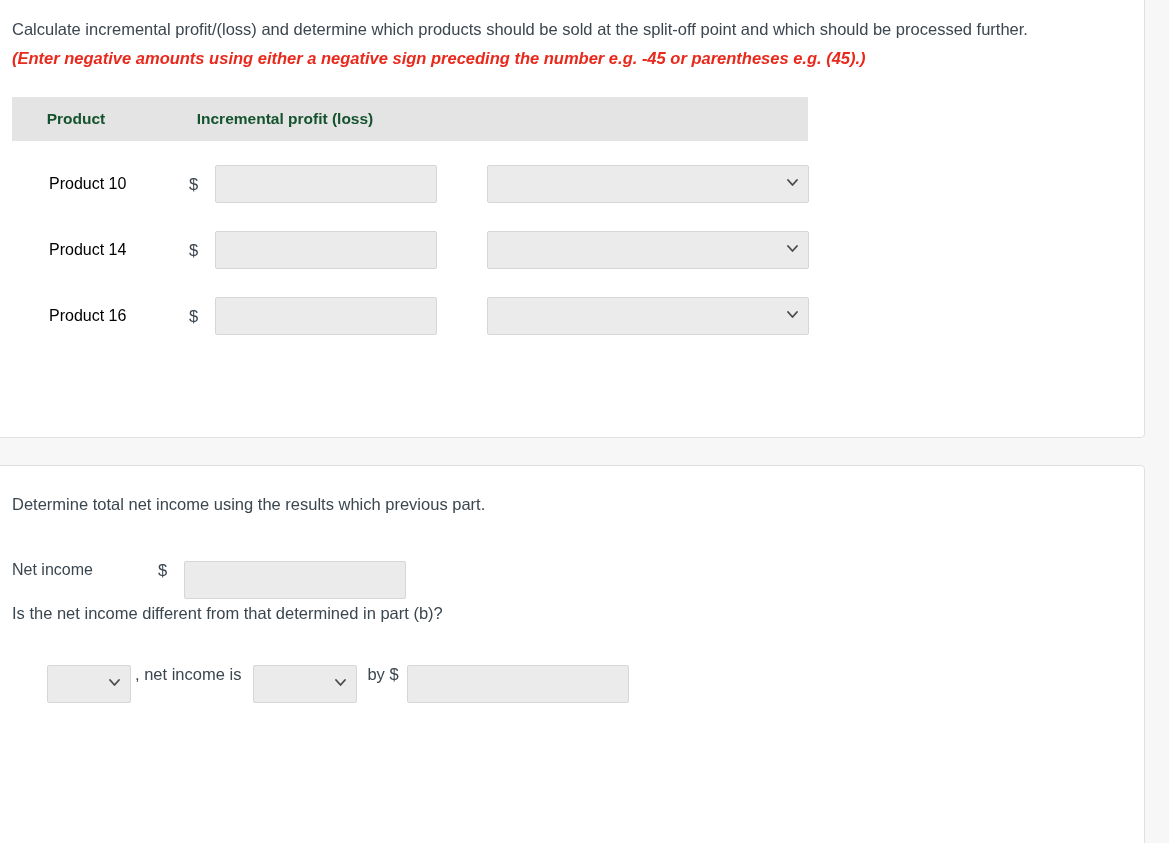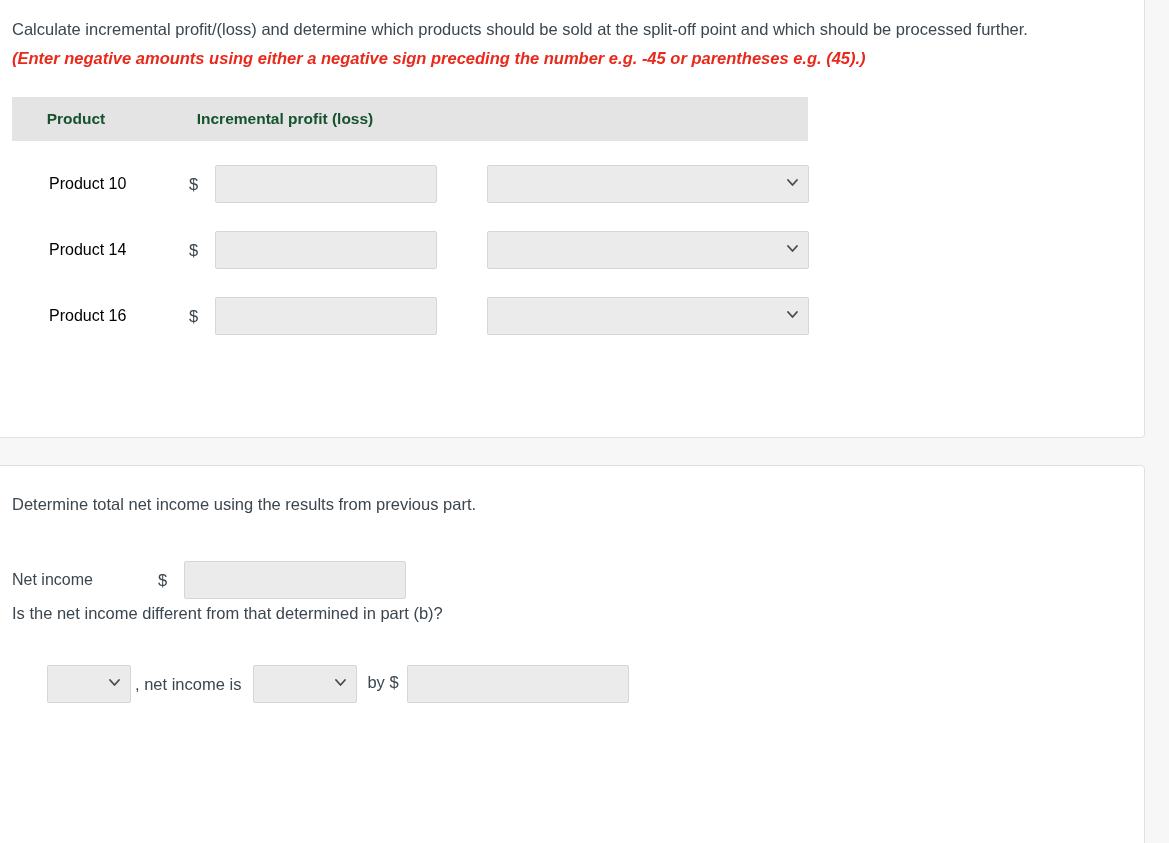--- a/index.html
+++ b/index.html
@@ -126,21 +126,21 @@
     width: 11px;
     height: 11px;
     margin-top: -7px;
     pointer-events: none;
   }
   .sel .chev svg { display: block; }
 
   
   .row-inline {
     display: flex;
-    align-items: center;
+    align-items: flex-start;
   }
   .label-net {
     width: 146px;
     font-size: 16px;
     color: #3b464f;
   }
   .inline-txt {
     font-size: 16.5px;
     color: #3b464f;
     white-space: pre;
@@ -204,21 +204,21 @@
           </span>
         </div>
       </div>
 
     </div>
   </div>
 
   <div class="card card-b">
     <div class="card-inner" style="top:24px;">
 
-      <div class="prompt">Determine total net income using the results from previous part.</div>
+      <div class="prompt">Determine total net income using the results which previous part.</div>
 
       <div class="row-inline" style="margin-top:42px;">
         <div class="label-net">Net income</div>
         <div class="dollar">$</div>
         <input class="fld fld-net" type="text" value="" style="">
       </div>
 
       <div class="prompt" style="">Is the net income different from that determined in part (b)?</div>
 
       <div class="row-inline" style="margin-top:37px; margin-left:14px;padding-left:21px;">

